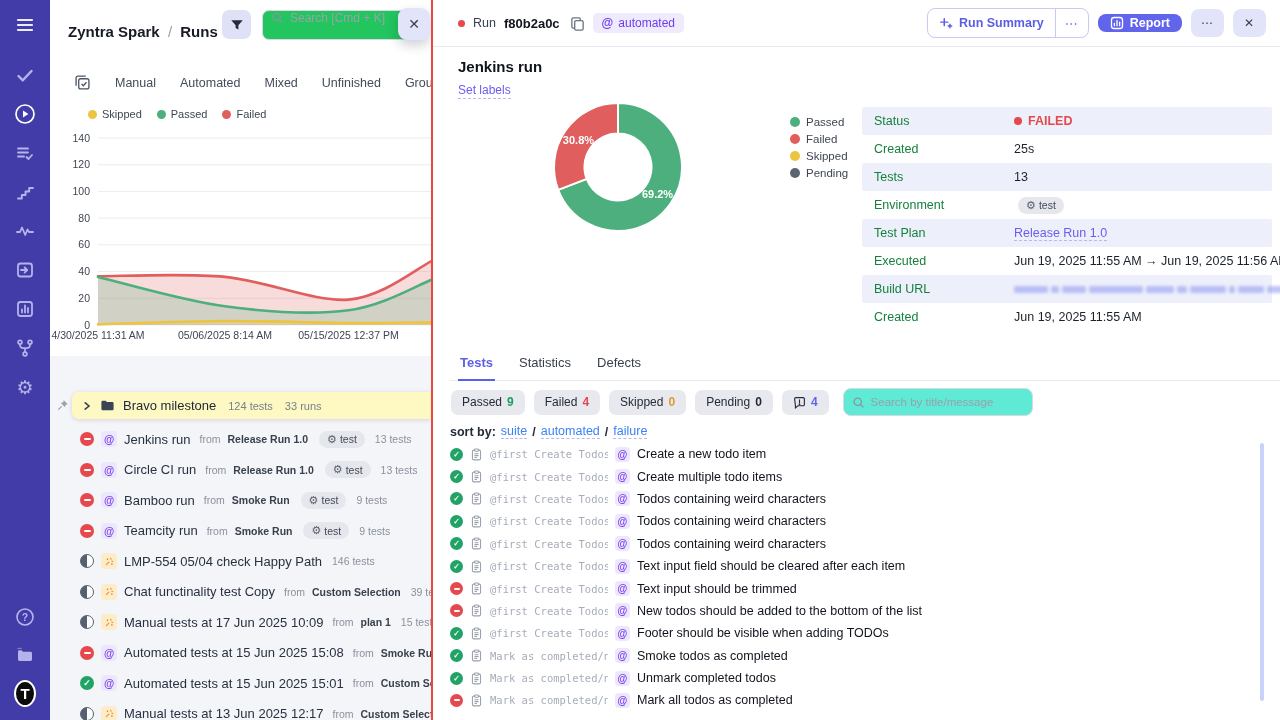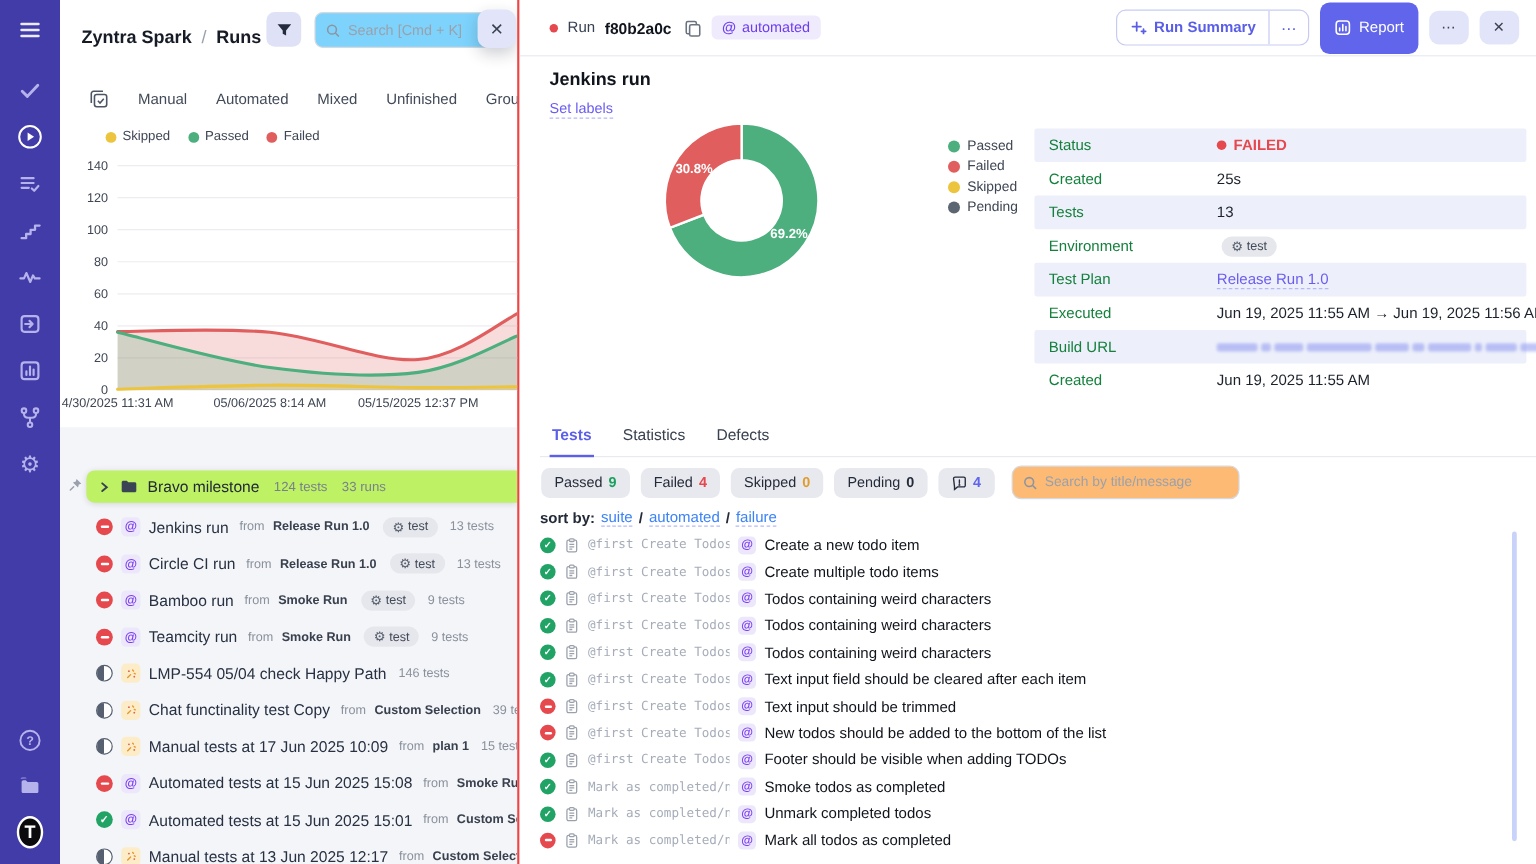--- a/index.html
+++ b/index.html
@@ -27,21 +27,21 @@
   .left-panel { width:383px; flex-shrink:0; position:relative; background:#fff;
     border-right:2px solid #ef4444; overflow:hidden; }
   .lp-header { position:absolute; top:0; left:0; right:0; height:62px; }
   .lp-title { position:absolute; left:18px; top:23px; font-size:15px; white-space:nowrap; }
   .lp-title .proj { font-weight:bold; color:#161b26; }
   .lp-title .sep { color:#9aa1ad; margin:0 4px; font-weight:normal; }
   .lp-title .sect { font-weight:bold; color:#161b26; }
   .filter-btn { position:absolute; left:172px; top:10px; width:29px; height:29px; border-radius:7px;
     background:#dfe2f7; display:flex; align-items:center; justify-content:center; cursor:pointer; }
   .lp-search { position:absolute; left:212px; top:10px; width:148px; height:30px;
-    border:1px solid #d6d9df; border-radius:7px; background:#7dd3fc; display:flex; align-items:center;
+    border:1px solid #d6d9df; border-radius:7px; background:#22c55e; display:flex; align-items:flex-start;
     padding:0 8px; gap:6px; }
   .lp-search input { border:none; outline:none; width:100%; font-size:12px;
     font-family:"Liberation Sans",sans-serif; color:#374151; background:transparent; }
   .lp-search input::placeholder { color:#9aa1ad; }
   .panel-close { position:absolute; right:1px; top:8px; width:32px; height:32px; border-radius:9px;
     background:#e2e5f9; box-shadow:0 5px 12px rgba(30,35,60,.22); display:flex; align-items:center;
     justify-content:center; font-size:14px; color:#3a4150; cursor:pointer; z-index:5; }
   .lp-tabs { position:absolute; top:74px; left:0; right:14px; display:flex; align-items:center;
     padding-left:24px; gap:24px; }
   .lp-tab { font-size:12.5px; color:#434b59; cursor:pointer; white-space:nowrap; }
@@ -49,21 +49,21 @@
 
   .chart-legend { position:absolute; top:108px; left:38px; display:flex; gap:15px; }
   .cl-item { display:flex; align-items:center; gap:5px; font-size:11px; color:#3f4654; }
   .cl-dot { width:9px; height:9px; border-radius:50%; }
 
   #runs-chart { position:absolute; top:124px; left:0; }
 
   .lp-list { position:absolute; top:356px; bottom:0; left:0; right:0; background:#f4f5f8;
     padding-top:36px; overflow:hidden; }
   .pin-icon { position:absolute; left:7px; top:41px; }
-  .group-row { margin-left:22px; height:27px; background:#bef264; border-radius:7px 0 0 7px;
+  .group-row { margin-left:22px; height:27px; background:#fef9c3; border-radius:7px 0 0 7px;
     box-shadow:0 1px 5px rgba(16,24,40,.14); display:flex; align-items:center; gap:8px;
     padding-left:10px; cursor:pointer; }
   .group-name { font-size:13px; color:#222936; font-weight:500; }
   .group-meta { font-size:11px; color:#78808d; margin-left:4px; }
   .run-rows { margin-top:5px; }
   .run-row { height:30.5px; display:flex; align-items:center; gap:7px; padding-left:30px;
     white-space:nowrap; overflow:hidden; cursor:pointer; }
   .run-name { font-size:13px; color:#273142; }
   .run-from { font-size:10.5px; color:#8a919d; margin-left:2px; }
   .run-plan { font-size:10.5px; font-weight:bold; color:#39414f; }
@@ -95,22 +95,22 @@
     border-radius:5px; padding:3px 9px; font-size:12px; cursor:pointer; }
   .auto-badge .at { font-weight:bold; font-size:12px; }
   .rp-actions { margin-left:auto; display:flex; align-items:center; gap:9px; }
   .btn-summary { height:30px; border:1px solid #c7cbf3; border-radius:8px; display:flex;
     align-items:stretch; overflow:hidden; cursor:pointer; background:#fff; }
   .btn-summary .seg1 { display:flex; align-items:center; gap:6px; padding:0 11px; color:#5a5ee6;
     font-size:12.5px; font-weight:600; }
   .btn-summary .segdiv { width:1px; background:#c7cbf3; }
   .btn-summary .seg2 { display:flex; align-items:center; padding:0 9px; color:#5a5ee6;
     font-size:13px; letter-spacing:1px; }
-  .btn-report { height:43px; border-radius:8px; background:#6065ec; color:#fff; border:none;
-    display:flex; align-items:center; gap:6px; padding:0 12px; font-size:12.5px; font-weight:400;
+  .btn-report { height:18px; border-radius:8px; background:#6065ec; color:#fff; border:none;
+    display:flex; align-items:center; gap:6px; padding:0 12px; font-size:12.5px; font-weight:700;
     cursor:pointer; font-family:"Liberation Sans",sans-serif; }
   .btn-sq { height:28px; min-width:33px; border-radius:8px; background:#e2e5f9; border:none;
     color:#3a4150; font-size:12px; display:flex; align-items:center; justify-content:center;
     cursor:pointer; letter-spacing:1px; font-family:"Liberation Sans",sans-serif; }
 
   .rp-title { position:absolute; left:25px; top:58px; font-size:15px; font-weight:bold; color:#10141c; }
   .set-labels { position:absolute; left:25px; top:83px; font-size:12px; color:#6a5cf0;
     border-bottom:1px dashed #b4b9f5; padding-bottom:1px; cursor:pointer; }
 
   #donut-chart { position:absolute; left:110px; top:100px; }
@@ -135,21 +135,21 @@
     border-bottom:1px solid #e8eaef; padding:0 0 0 8px; }
   .rp-tab { font-size:13px; color:#39414f; padding:4px 2px 9px; cursor:pointer; }
   .rp-tab.active { color:#5b5fe9; font-weight:600; border-bottom:2.5px solid #5b5fe9;
     margin-bottom:-1px; }
 
   .filters-row { position:absolute; left:18px; top:388px; display:flex; gap:9px; align-items:center; }
   .f-pill { height:25px; background:#e8e9ee; border-radius:7px; display:flex; align-items:center;
     gap:5px; padding:0 11px; font-size:12px; color:#242b38; cursor:pointer; }
   .f-count { font-weight:600; }
   .tests-search { height:28px; width:190px; border:1px solid #d6d9df; border-radius:8px;
-    background:#fdba74; display:flex; align-items:center; gap:6px; padding:0 8px; margin-left:5px; }
+    background:#5eead4; display:flex; align-items:center; gap:6px; padding:0 8px; margin-left:5px; }
   .tests-search input { border:none; outline:none; width:100%; font-size:11.5px;
     font-family:"Liberation Sans",sans-serif; color:#374151; background:transparent; }
   .tests-search input::placeholder { color:#9aa1ad; }
 
   .sort-row { position:absolute; left:17px; top:424px; font-size:12.5px; color:#242b38;
     font-weight:600; display:flex; gap:5px; align-items:center; }
   .sort-link { color:#3b82f6; font-weight:normal; border-bottom:1px dashed #b4b9f5; cursor:pointer; }
 
   .tests-list { position:absolute; left:17px; right:24px; top:443px; bottom:0; overflow:hidden; }
   .t-row { height:22.4px; display:flex; align-items:center; gap:7px; white-space:nowrap;

